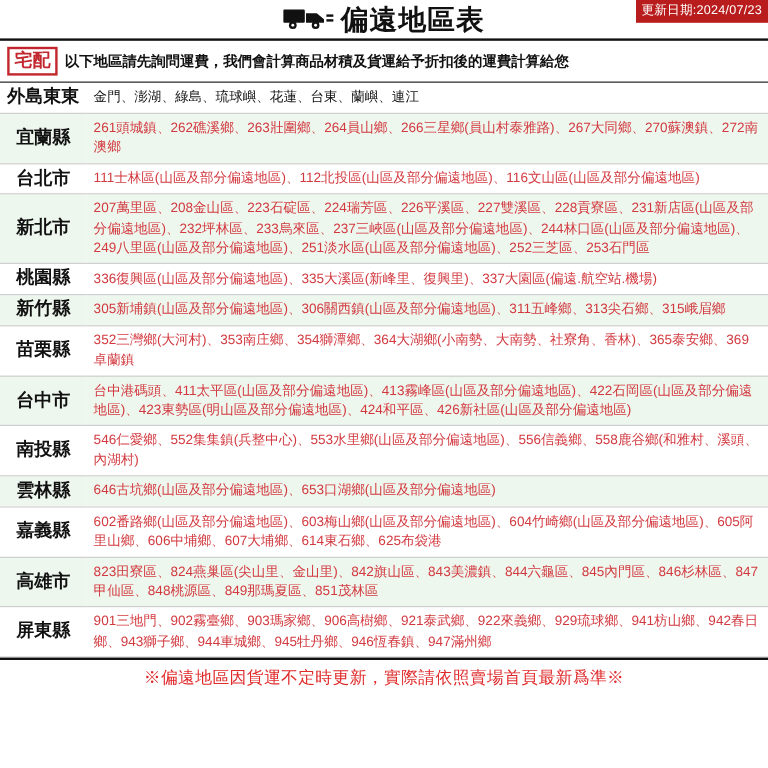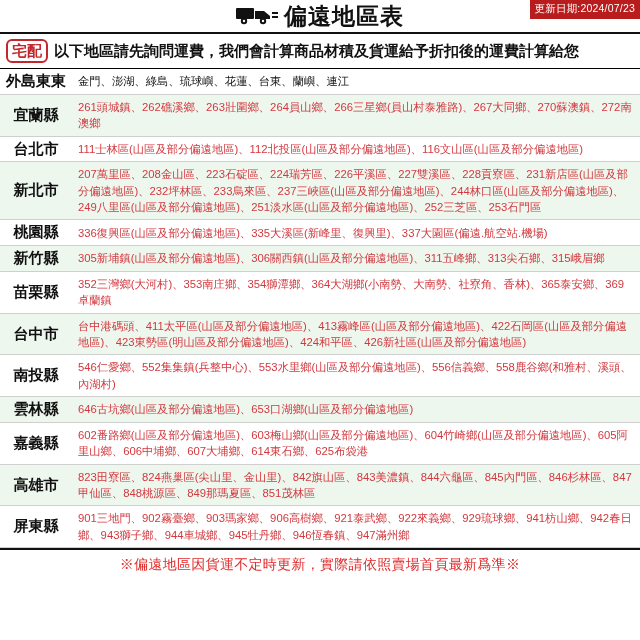--- a/index.html
+++ b/index.html
@@ -57,25 +57,25 @@
     padding: 5px 4px 5px 6px;
     border-bottom: 1px solid #000;
   }
   .tag-box {
     border: 2px solid #c1272d;
     color: #c1272d;
     font-weight: bold;
     font-size: 15px;
     line-height: 1;
     padding: 2px 4px 3px 4px;
-    border-radius: 6px;
+    border-radius: 0;
     white-space: nowrap;
   }
   .notice-text {
-    font-size: 15px;
+    font-size: 12px;
     font-weight: bold;
     color: #111;
     white-space: nowrap;
   }
 
   
   table {
     width: 640px;
     border-collapse: collapse;
     table-layout: fixed;

